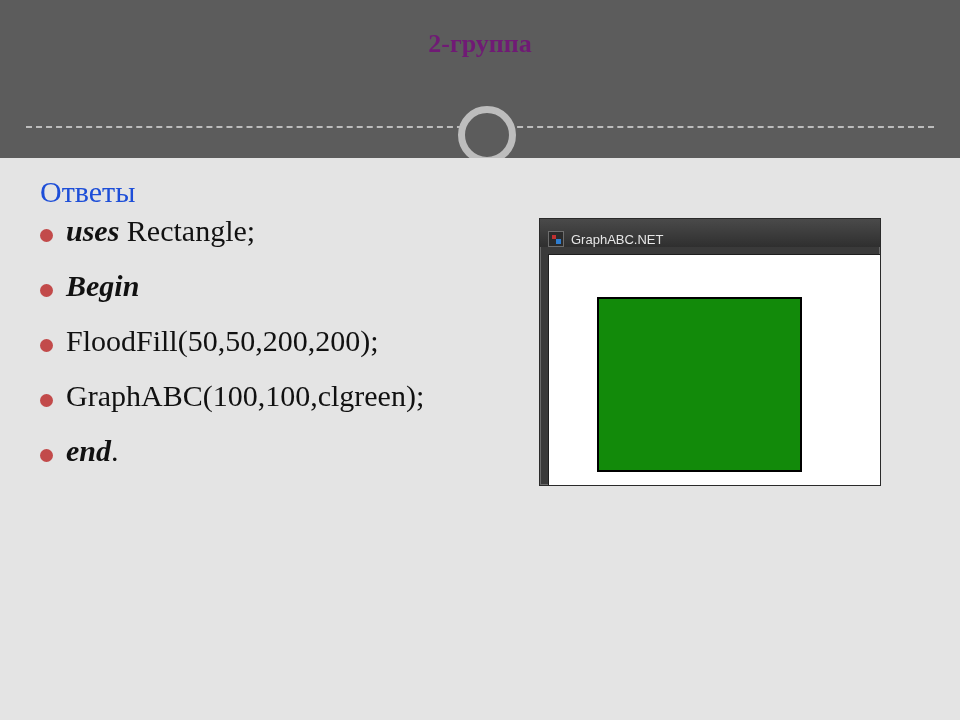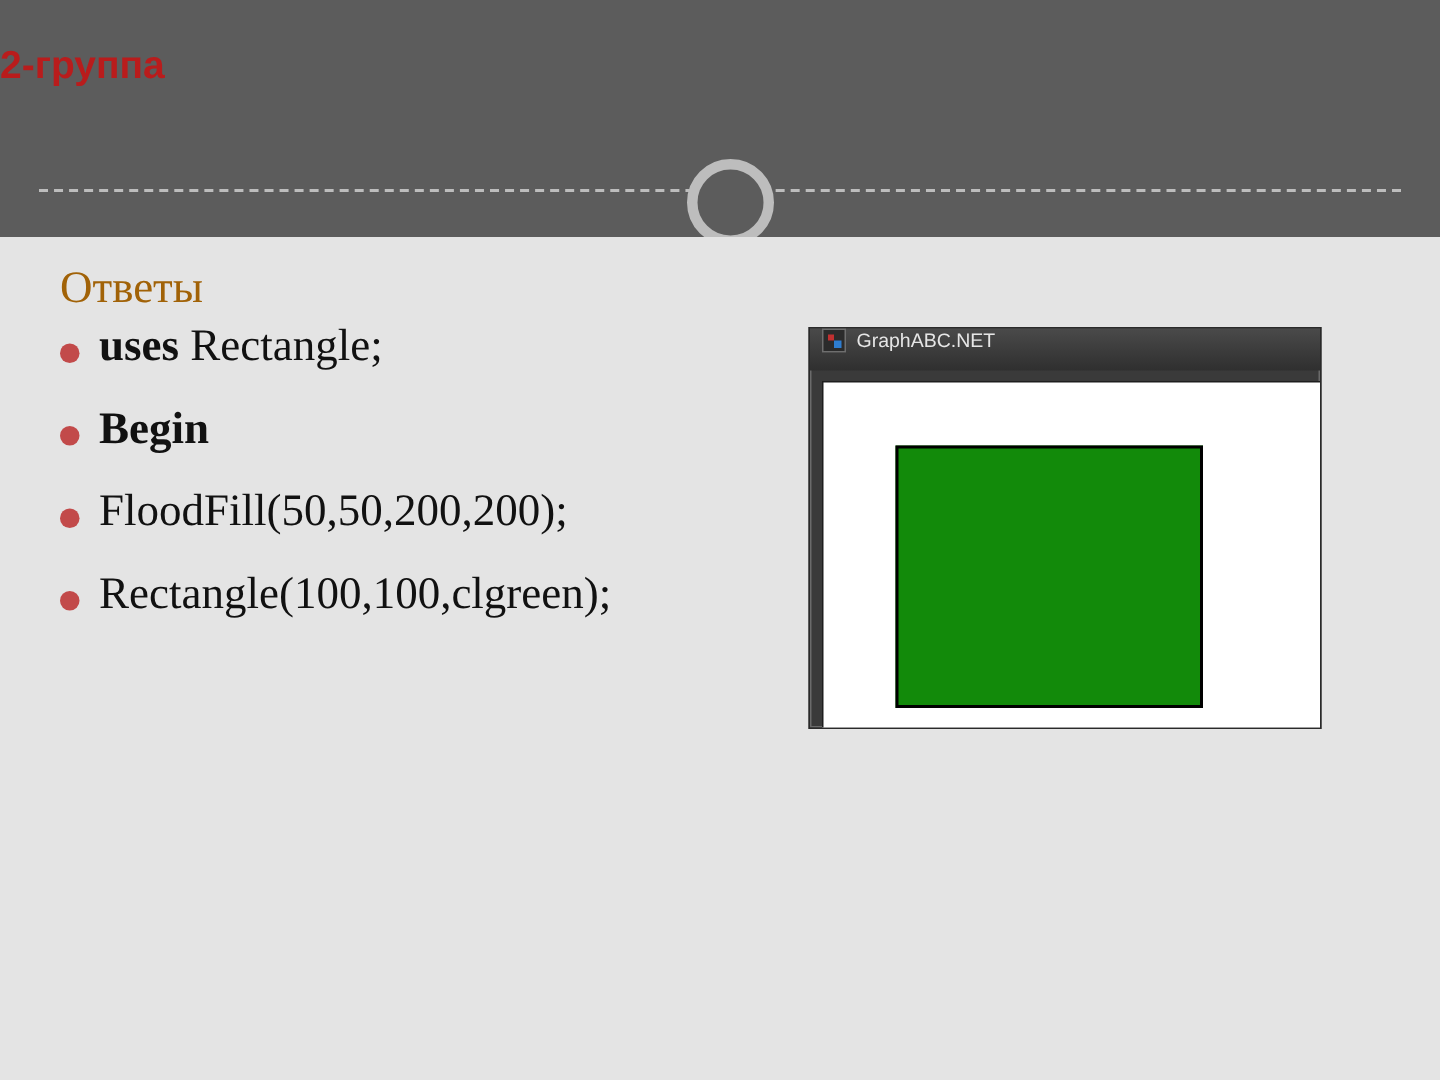--- a/index.html
+++ b/index.html
@@ -24,26 +24,26 @@
     left: 0;
     right: 0;
     height: 160px;
     background: #5c5c5c;
   }
   .header-title {
     position: absolute;
     top: 28px;
     left: 0;
     right: 0;
-    text-align: left;
-    color: #b91c1c;
+    text-align: center;
+    color: #701a75;
     font-size: 26px;
     line-height: 1.2;
     font-weight: bold;
-    font-family: Liberation Sans, sans-serif;
+    font-family: Liberation Serif, serif;
   }
   .hr-line {
     position: absolute;
     top: 126px;
     left: 26px;
     right: 26px;
     height: 0;
     border-top: 2px dashed #bdbdbd;
   }
   .ring {
@@ -72,21 +72,21 @@
     left: 0;
     right: 0;
     bottom: 0;
     background: #e4e4e4;
   }
   .answers-label {
     position: absolute;
     top: 175px;
     left: 40px;
     font-size: 30px;
-    color: #a16207;
+    color: #1d4ed8;
   }
   ul.code-list {
     position: absolute;
     top: 216px;
     left: 40px;
     margin: 0;
     padding: 0;
     list-style: none;
     width: 500px;
   }
@@ -101,38 +101,38 @@
   ul.code-list li::before {
     content: "";
     position: absolute;
     left: 0;
     top: 0.42em;
     width: 13px;
     height: 13px;
     background: #c24a4a;
     border-radius: 50%;
   }
-  .kw { font-weight: bold; }
+  .kw { font-weight: bold; font-style: italic; }
 
   
   .app-window {
     position: absolute;
     top: 218px;
     left: 539px;
     width: 340px;
     height: 266px;
     background: #3a3a3a;
     border: 1px solid #2a2a2a;
     box-shadow: 0 0 0 1px #6b6b6b inset;
   }
   .titlebar {
     height: 28px;
     background: linear-gradient(#4a4a4a, #2f2f2f);
     display: flex;
-    align-items: flex-start;
+    align-items: flex-end;
     padding: 0 8px;
     gap: 7px;
   }
   .winicon {
     width: 16px;
     height: 16px;
     background: #2b2b2b;
     border: 1px solid #6e6e6e;
     position: relative;
     box-sizing: border-box;
@@ -200,21 +200,24 @@
     <li>
       <span class="kw">uses</span><span> Rectangle;</span>
     </li>
     <li>
       <span class="kw">Begin</span><span></span>
     </li>
     <li>
       <span class="kw"></span><span>FloodFill(50,50,200,200);</span>
     </li>
     <li>
-      <span class="kw"></span><span>Rectangle(100,100,clgreen);</span>
+      <span class="kw"></span><span>GraphABC(100,100,clgreen);</span>
+    </li>
+    <li>
+      <span class="kw">end</span><span>.</span>
     </li>
   </ul>
 
   <div class="app-window">
     <div class="titlebar">
       <div class="winicon"></div>
       <div class="wintitle">GraphABC.NET</div>
     </div>
     <div class="canvas-outer">
       <div class="rect-shape"></div>

